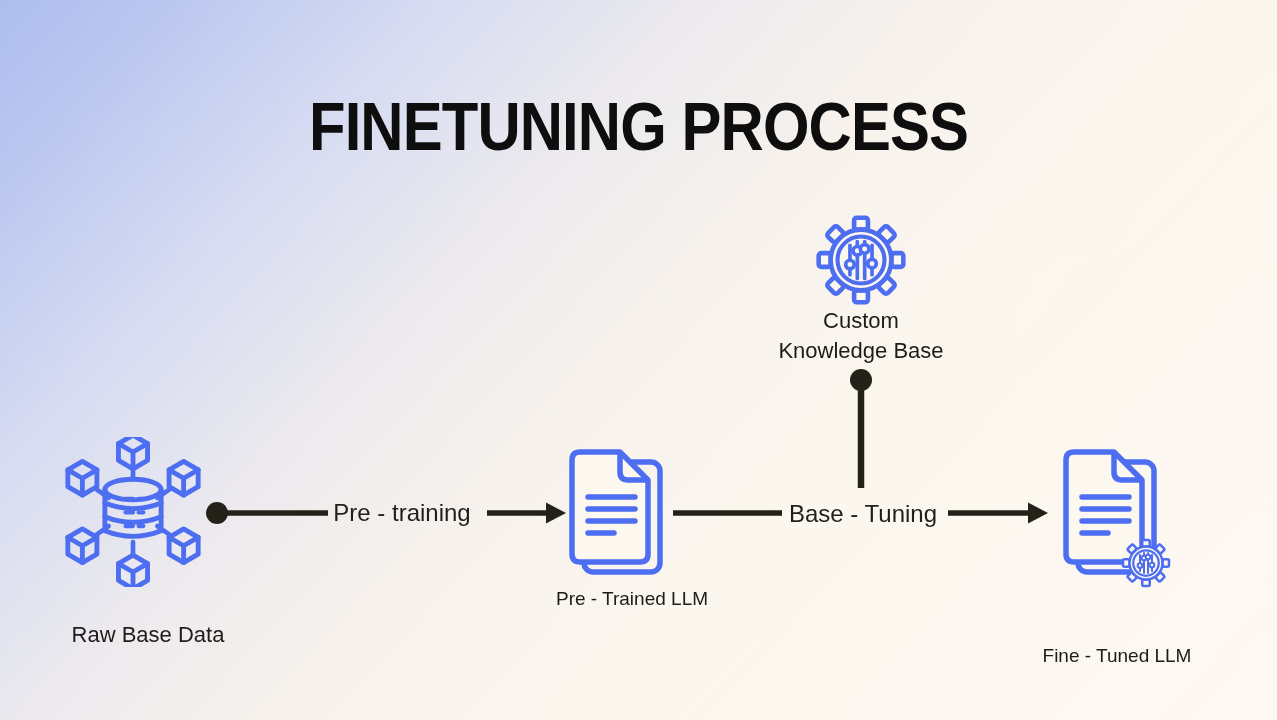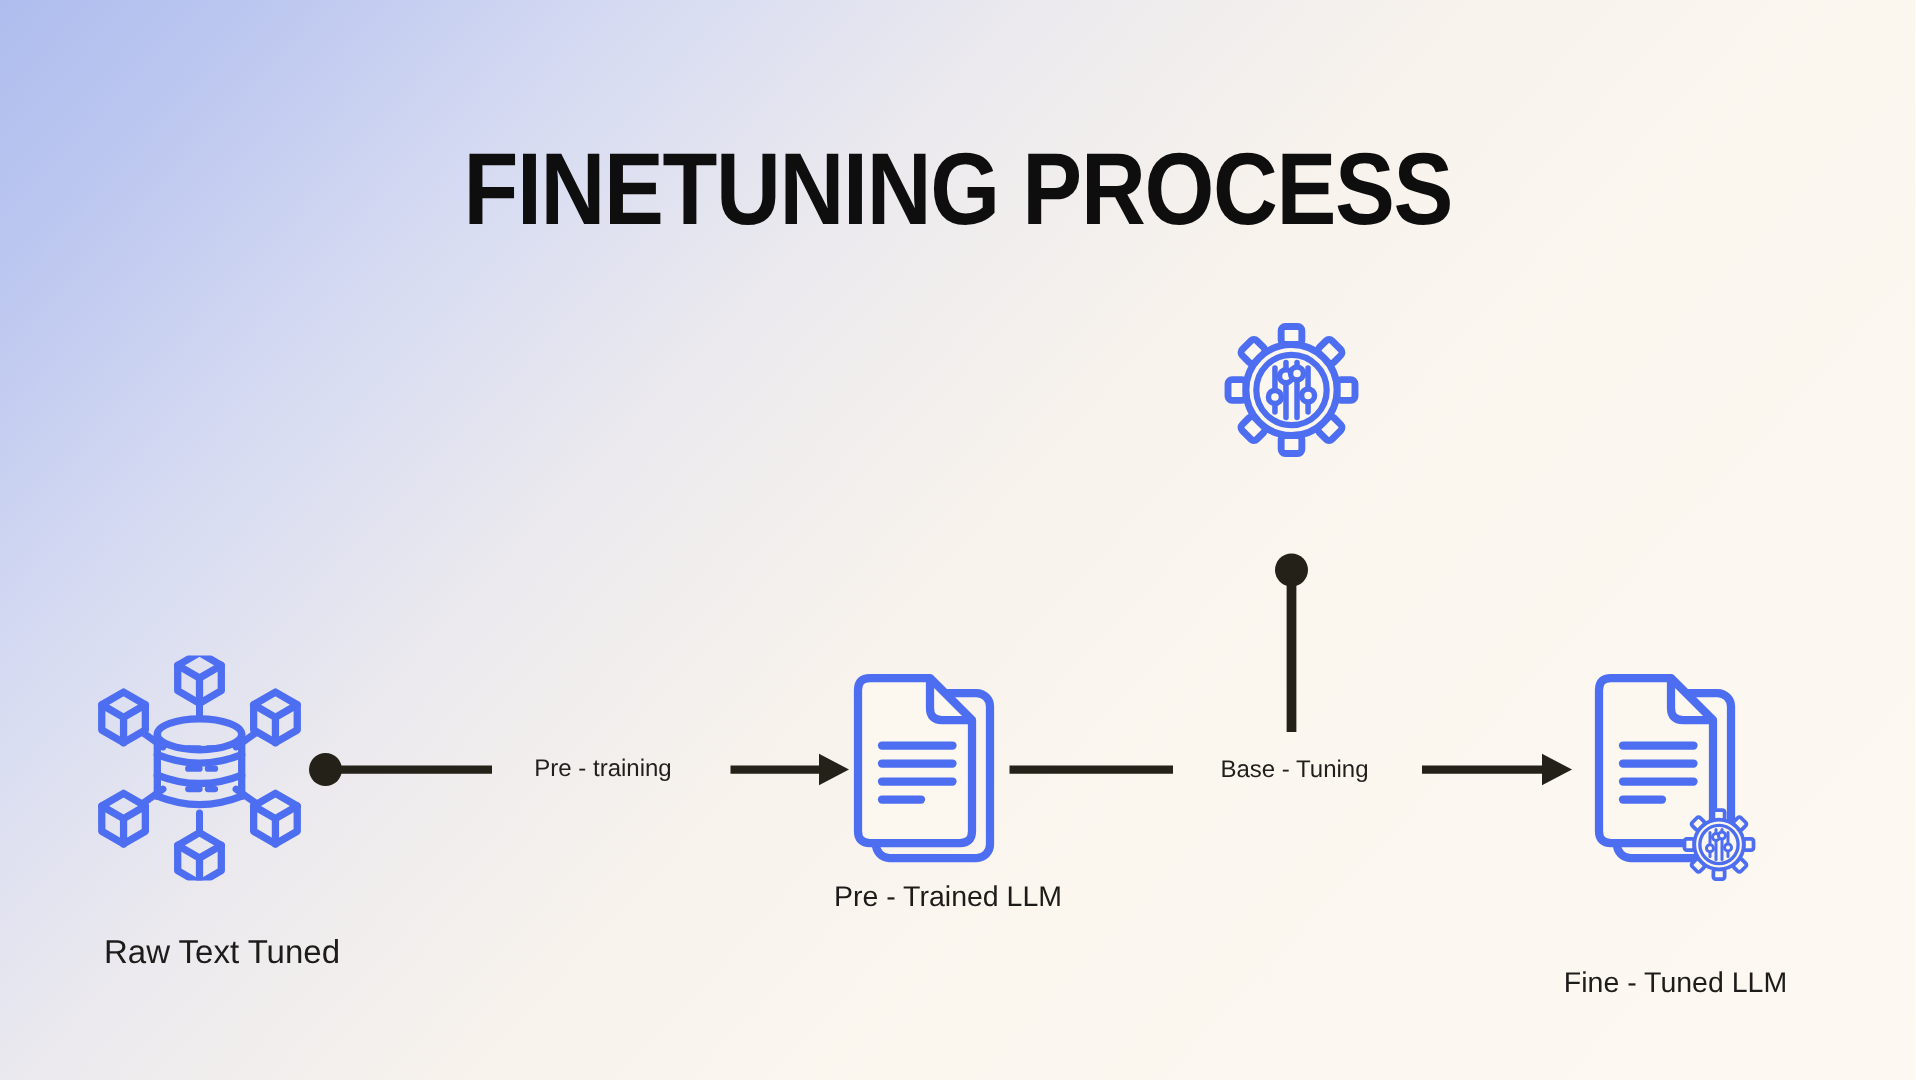--- a/index.html
+++ b/index.html
@@ -30,21 +30,21 @@
     font-size:19px;
     color:#1d1c1a;
     line-height:30px;
     text-align:center;
   }
   .label.small{font-size:22px;}
   .edge-label{
     position:absolute;
     transform:translateX(-50%);
     white-space:nowrap;
-    font-size:16px;
+    font-size:24px;
     color:#211f1c;
     line-height:30px;
   }
   .icon{position:absolute;}
   .connectors{position:absolute; left:0; top:0;}
 </style>
 </head>
 <body>
 
 <div class="canvas">
@@ -130,32 +130,36 @@
       <path d="M72,80.5 h8 M86,80.5 h5"></path>
       <path d="M72,95 h8 M86,95 h5"></path>
     </g>
     <use href="#cube" transform="translate(80,16)"></use>
     <use href="#cube" transform="translate(80,144)"></use>
     <use href="#cube" transform="translate(26,44)"></use>
     <use href="#cube" transform="translate(134,44)"></use>
     <use href="#cube" transform="translate(26,116)"></use>
     <use href="#cube" transform="translate(134,116)"></use>
   </svg>
-  <div class="label small" style="left:148px; top:620px;">Raw Text Tuned</div>
+  <div class="label small" style="left:148px; top:620px;">Raw Base Data</div>
 
   <div class="edge-label" style="left:402px; top:498px;">Pre - training</div>
 
   <svg class="icon" style="left:558px; top:446px;" width="116" height="132" viewBox="0 0 116 132">
     <use href="#docsym"></use>
   </svg>
   <div class="label" style="left:632px; top:584px;">Pre - Trained LLM</div>
 
   <svg class="icon" style="left:815px; top:214px;" width="92" height="92" viewBox="0 0 100 100">
     <use href="#gearsym"></use>
   </svg>
+  <div class="label small" style="left:861px; top:306px;">
+    <div>Custom</div>
+    <div>Knowledge Base</div>
+  </div>
 
   <div class="edge-label" style="left:863px; top:499px;">Base - Tuning</div>
 
   <svg class="icon" style="left:1052px; top:446px;" width="130" height="146" viewBox="0 0 130 146">
     <use href="#docsym"></use>
     <use href="#gearsym" transform="translate(69,92) scale(0.5)"></use>
   </svg>
   <div class="label" style="left:1117px; top:593px;margin-top:48px;">Fine - Tuned LLM</div>
 
 </div>

